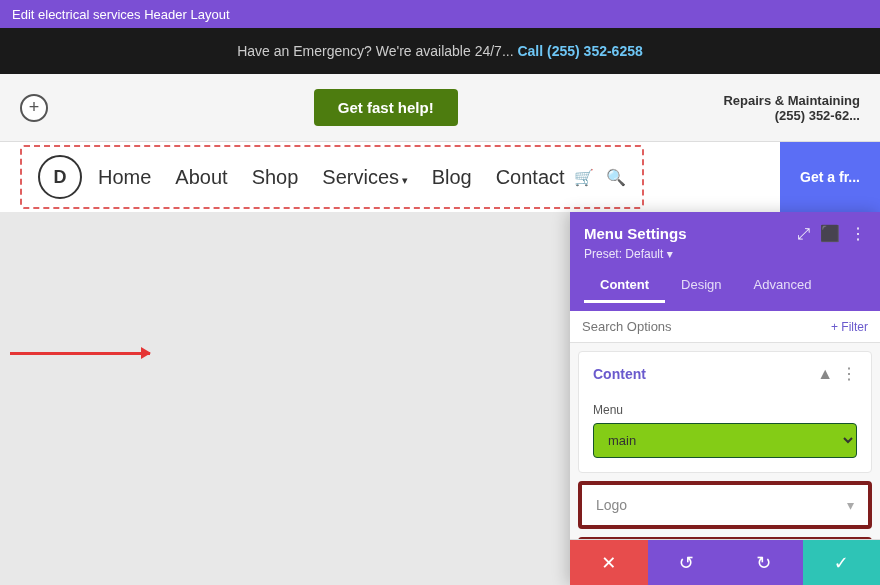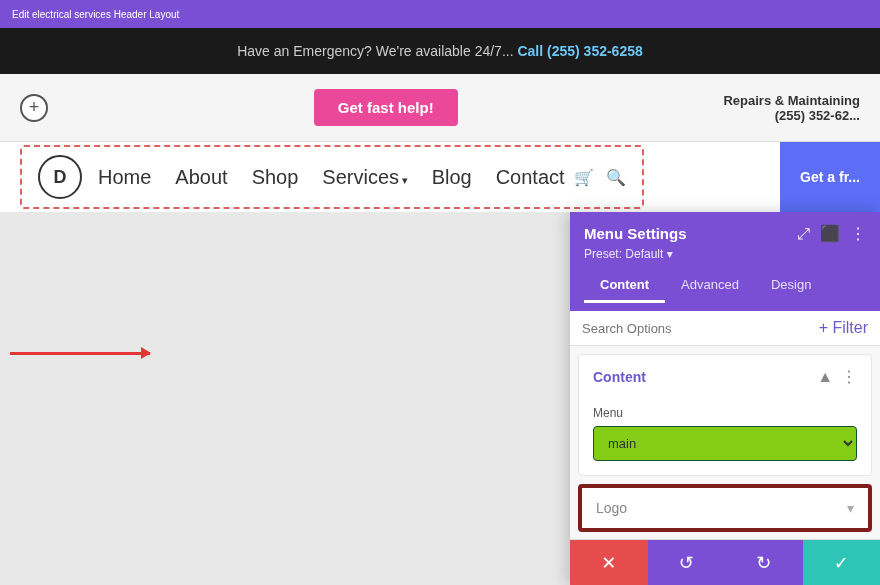--- a/index.html
+++ b/index.html
@@ -2,21 +2,21 @@
 <html><head>
   <meta charset="utf-8">
   <style>
     * { box-sizing: border-box; margin: 0; padding: 0; }
     body { width: 880px; height: 585px; overflow: hidden; font-family: -apple-system, BlinkMacSystemFont, 'Segoe UI', sans-serif; background: #f0f0f0; }
 
     
     #title-bar {
       background: #7b4fd4;
       color: white;
-      font-size: 10px;
+      font-size: 13px;
       padding: 10px 12px;
       height: 28px;
       display: flex;
       align-items: center;
     }
 
     
     #emergency-banner {
       background: #1a1a1a;
       color: #ccc;
@@ -55,21 +55,21 @@
       border: 2px solid #555;
       background: white;
       display: flex;
       align-items: center;
       justify-content: center;
       cursor: pointer;
       font-size: 18px;
       color: #555;
     }
     #header-cta {
-      background: #ec4899;
+      background: #4d7c0f;
       color: white;
       padding: 10px 24px;
       border-radius: 4px;
       font-size: 15px;
       font-weight: 600;
       cursor: pointer;
     }
     #header-right {
       text-align: right;
       font-size: 13px;
@@ -231,21 +231,21 @@
     #search-options-input {
       flex: 1;
       border: none;
       outline: none;
       font-size: 13px;
       color: #aaa;
       background: transparent;
     }
     #filter-btn {
       color: #6a5acd;
-      font-size: 16px;
+      font-size: 12px;
       cursor: pointer;
       white-space: nowrap;
     }
 
     
     .settings-section {
       background: white;
       margin: 8px;
       border-radius: 4px;
       border: 1px solid #e5e5e5;
@@ -416,24 +416,24 @@
           <span class="panel-icon-btn">⬛</span>
           <span class="panel-icon-btn">⋮</span>
         </div>
       </div>
       <div id="panel-preset">Preset: Default ▾</div>
       <div id="panel-tabs">
         <div class="panel-tab active">
           <span>Content</span>
         </div>
         <div class="panel-tab">
+          <span>Design</span>
+        </div>
+        <div class="panel-tab">
           <span>Advanced</span>
-        </div>
-        <div class="panel-tab">
-          <span>Design</span>
         </div>
       </div>
     </div>
 
     <div id="panel-body">
 
       <div id="search-options-row">
         <input id="search-options-input" type="text" placeholder="Search Options" style="">
         <span id="filter-btn">+ Filter</span>
       </div>

